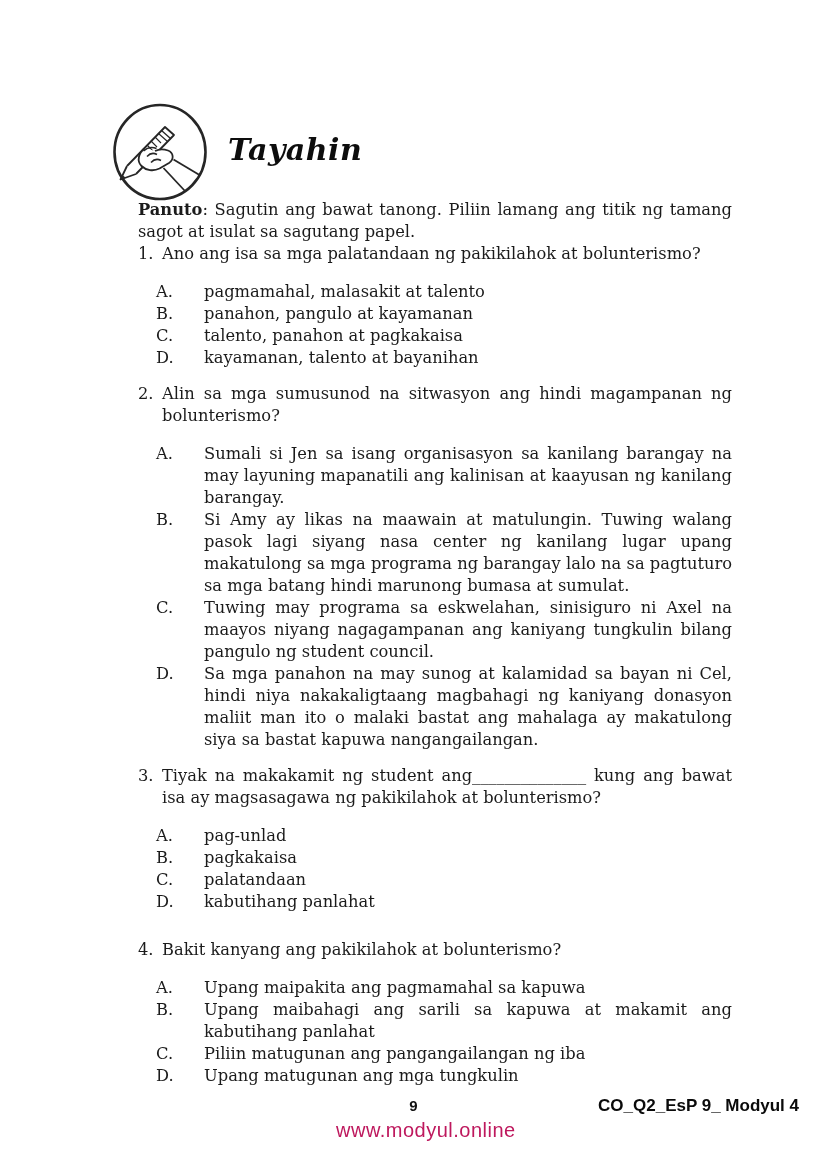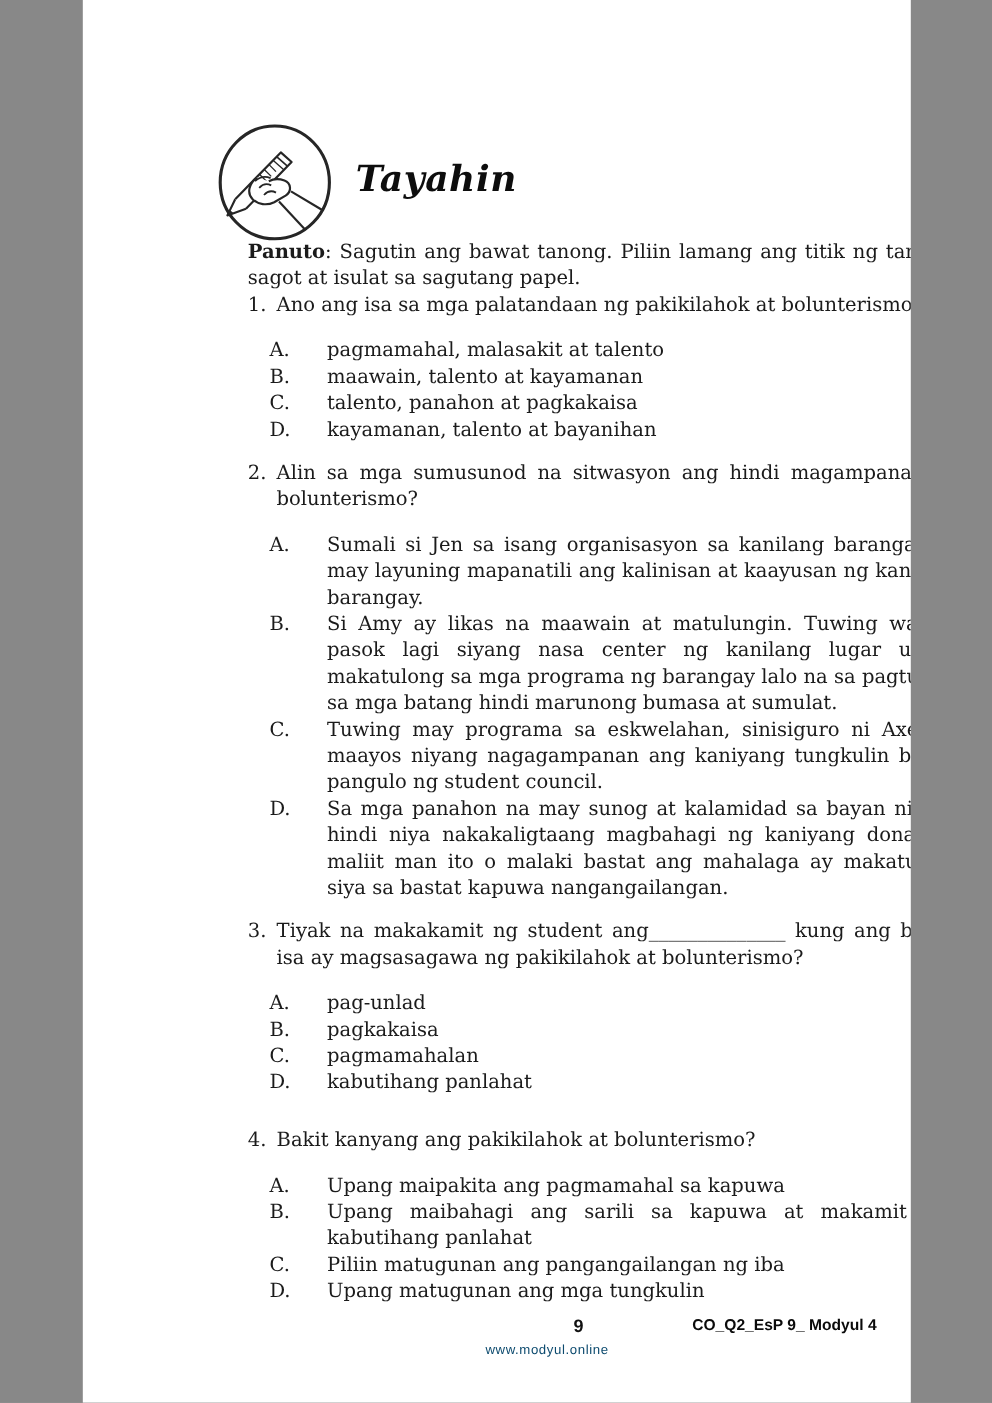--- a/index.html
+++ b/index.html
@@ -1,19 +1,19 @@
 <!DOCTYPE html>
 <html><head>
 <meta charset="utf-8">
 <style>
   * { margin: 0; padding: 0; box-sizing: border-box; }
   html, body { background: #888; }
   .page {
     position: relative;
-    width: 690px;
+    width: 827px;
     height: 1169px;
     margin: 0 auto;
     background: #ffffff;
     font-family: "DejaVu Serif", serif;
     color: #1b1b1b;
     overflow: hidden;
   }
   .icon-wrap {
     position: absolute;
     left: 112px;
@@ -61,30 +61,30 @@
     font-size: 15px;
     font-weight: bold;
     color: #111;
   }
   .doc-code {
     position: absolute;
     right: 28px;
     top: 1096px;
     font-family: "Liberation Sans", sans-serif;
     font-weight: bold;
-    font-size: 13px;
+    font-size: 17px;
     color: #0a0a0a;
   }
   .watermark {
     position: absolute;
     left: 336px;
     top: 1119px;
     font-family: "Liberation Sans", sans-serif;
-    font-size: 11px;
-    color: #0c4a6e;
+    font-size: 20px;
+    color: #be185d;
     letter-spacing: 0.5px;
   }
 </style>
 </head>
 <body>
 
 <div class="page">
 
   <div class="icon-wrap">
     <svg viewBox="0 0 96 98" xmlns="http://www.w3.org/2000/svg">
@@ -123,21 +123,21 @@
         <span class="q-num">1.</span>
         <span class="q-text">Ano ang isa sa mga palatandaan ng pakikilahok at bolunterismo?</span>
       </div>
       <div class="options">
         <div class="option">
           <span class="opt-letter">A.</span>
           <span class="opt-text">pagmamahal, malasakit at talento</span>
         </div>
         <div class="option">
           <span class="opt-letter">B.</span>
-          <span class="opt-text">maawain, talento at kayamanan</span>
+          <span class="opt-text">panahon, pangulo at kayamanan</span>
         </div>
         <div class="option">
           <span class="opt-letter">C.</span>
           <span class="opt-text">talento, panahon at pagkakaisa</span>
         </div>
         <div class="option">
           <span class="opt-letter">D.</span>
           <span class="opt-text">kayamanan, talento at bayanihan</span>
         </div>
       </div>
@@ -177,21 +177,21 @@
         <div class="option">
           <span class="opt-letter">A.</span>
           <span class="opt-text">pag-unlad</span>
         </div>
         <div class="option">
           <span class="opt-letter">B.</span>
           <span class="opt-text">pagkakaisa</span>
         </div>
         <div class="option">
           <span class="opt-letter">C.</span>
-          <span class="opt-text">pagmamahalan</span>
+          <span class="opt-text">palatandaan</span>
         </div>
         <div class="option">
           <span class="opt-letter">D.</span>
           <span class="opt-text">kabutihang panlahat</span>
         </div>
       </div>
     </div>
 
     <div class="question mt-lg">
       <div class="q-row">

